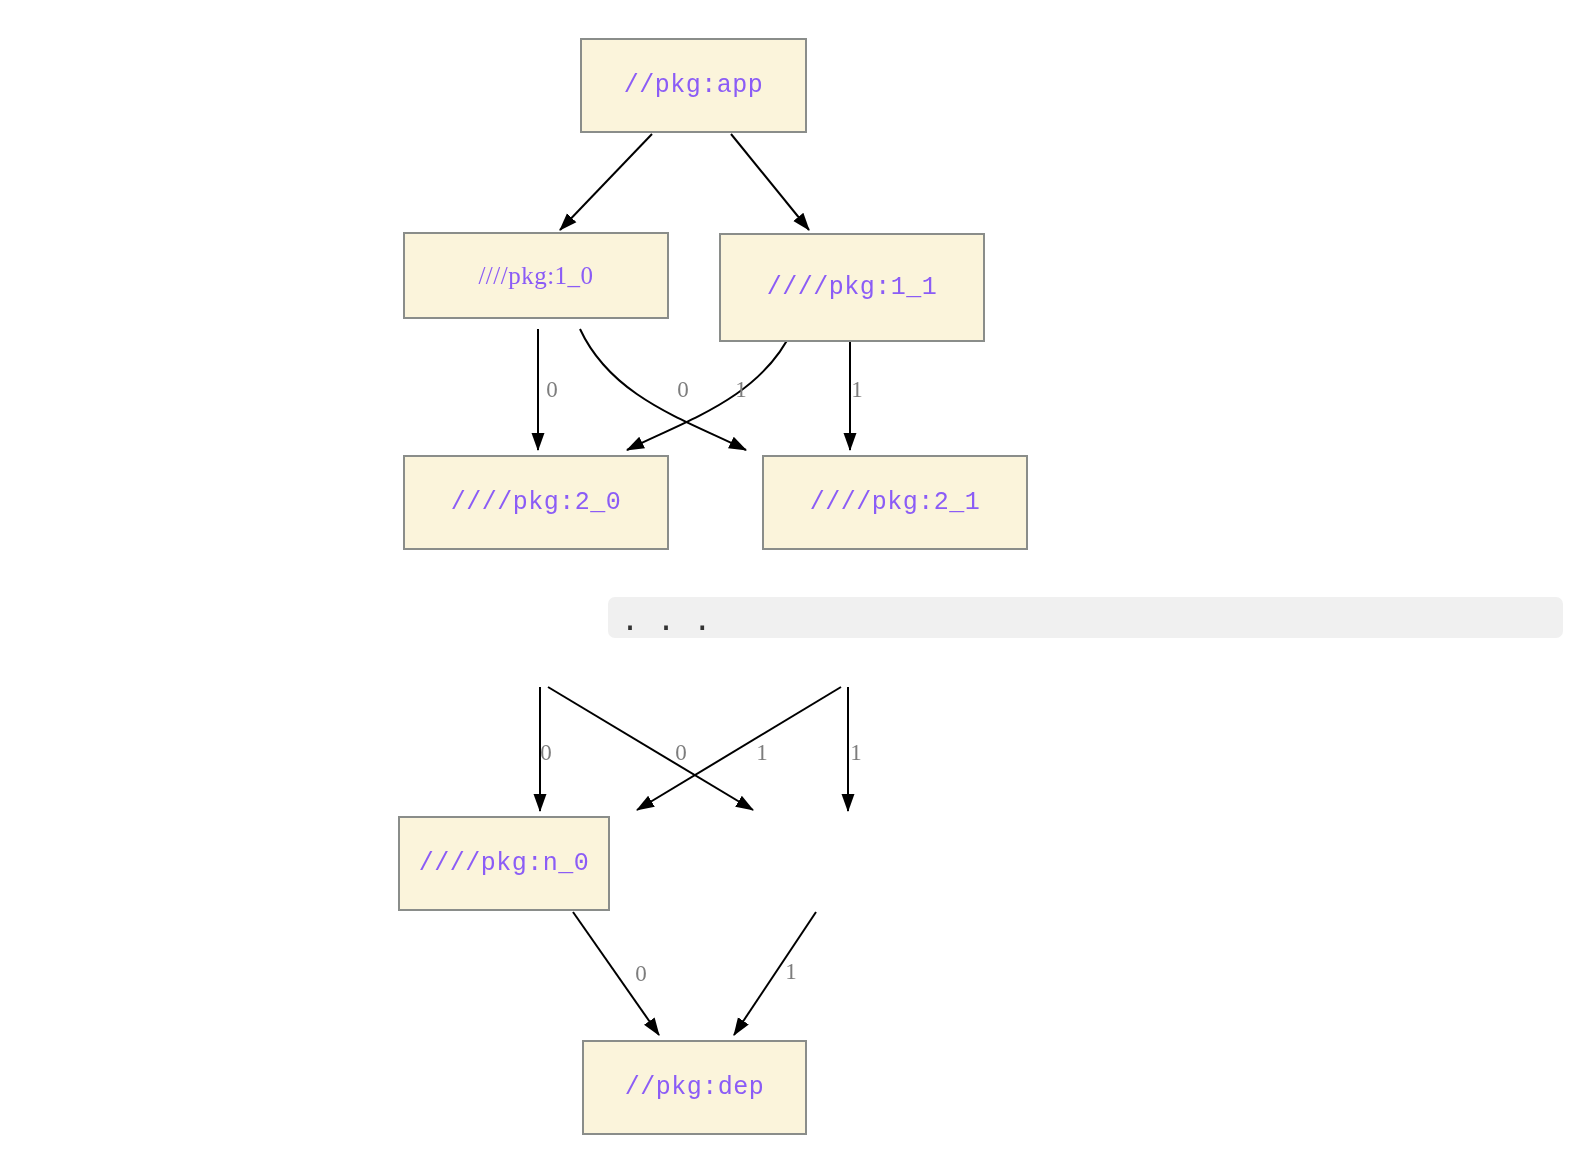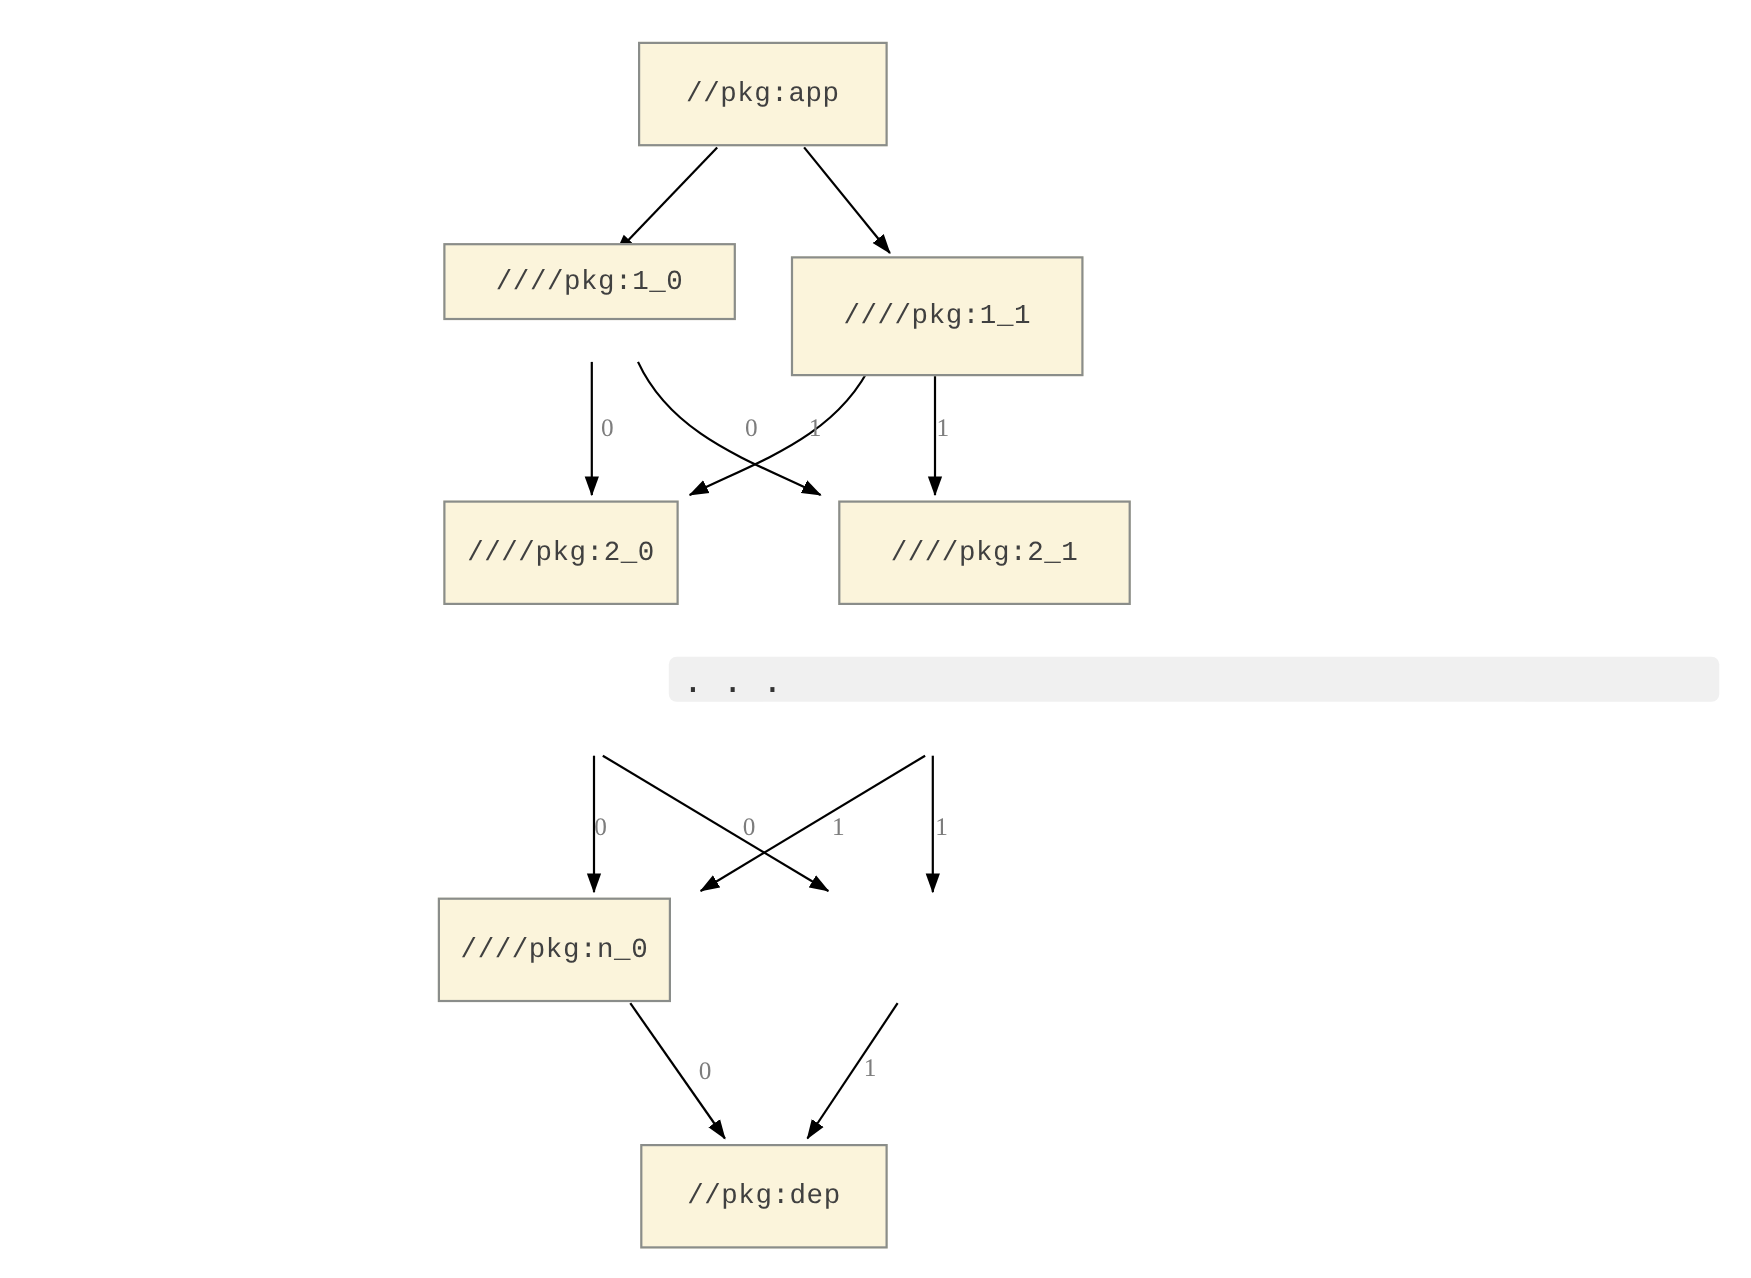--- a/index.html
+++ b/index.html
@@ -26,27 +26,27 @@
   .node {
     position: absolute;
     box-sizing: border-box;
     background: #FBF4DB;
     border: 2.5px solid #8A8D8A;
     display: flex;
     align-items: center;
     justify-content: center;
     font-size: 25px;
     letter-spacing: 0.5px;
-    color: #404040;
+    color: #8b5cf6;
     white-space: nowrap;
   }
   .node-app { left: 580px; top: 38px;  width: 227px; height: 95px; }
-  .node-1_0 { left: 403px; top: 221px; width: 266px; height: 70px; }
+  .node-1_0 { left: 403px; top: 232px; width: 266px; height: 87px; font-family: Liberation Serif, serif; }
   .node-1_1 { left: 719px; top: 233px; width: 266px; height: 109px; font-family: Liberation Mono, monospace; }
-  .node-2_0 { left: 403px; top: 455px; width: 214px; height: 95px; text-align: center; }
+  .node-2_0 { left: 403px; top: 455px; width: 266px; height: 95px; text-align: center; }
   .node-2_1 { left: 719px; top: 455px; width: 266px; height: 95px; margin-left: 43px; }
   .node-n_0 { left: 398px; top: 816px; width: 212px; height: 95px; }
   .node-n_1 { left: 719px; top: 816px; width: 266px; height: 95px; }
   .node-dep { left: 582px; top: 1040px; width: 225px; height: 95px; align-items: center; }
   .elided-bar {
     position: absolute;
     left: 608px;
     top: 597px;
     width: 955px;
     height: 41px;

